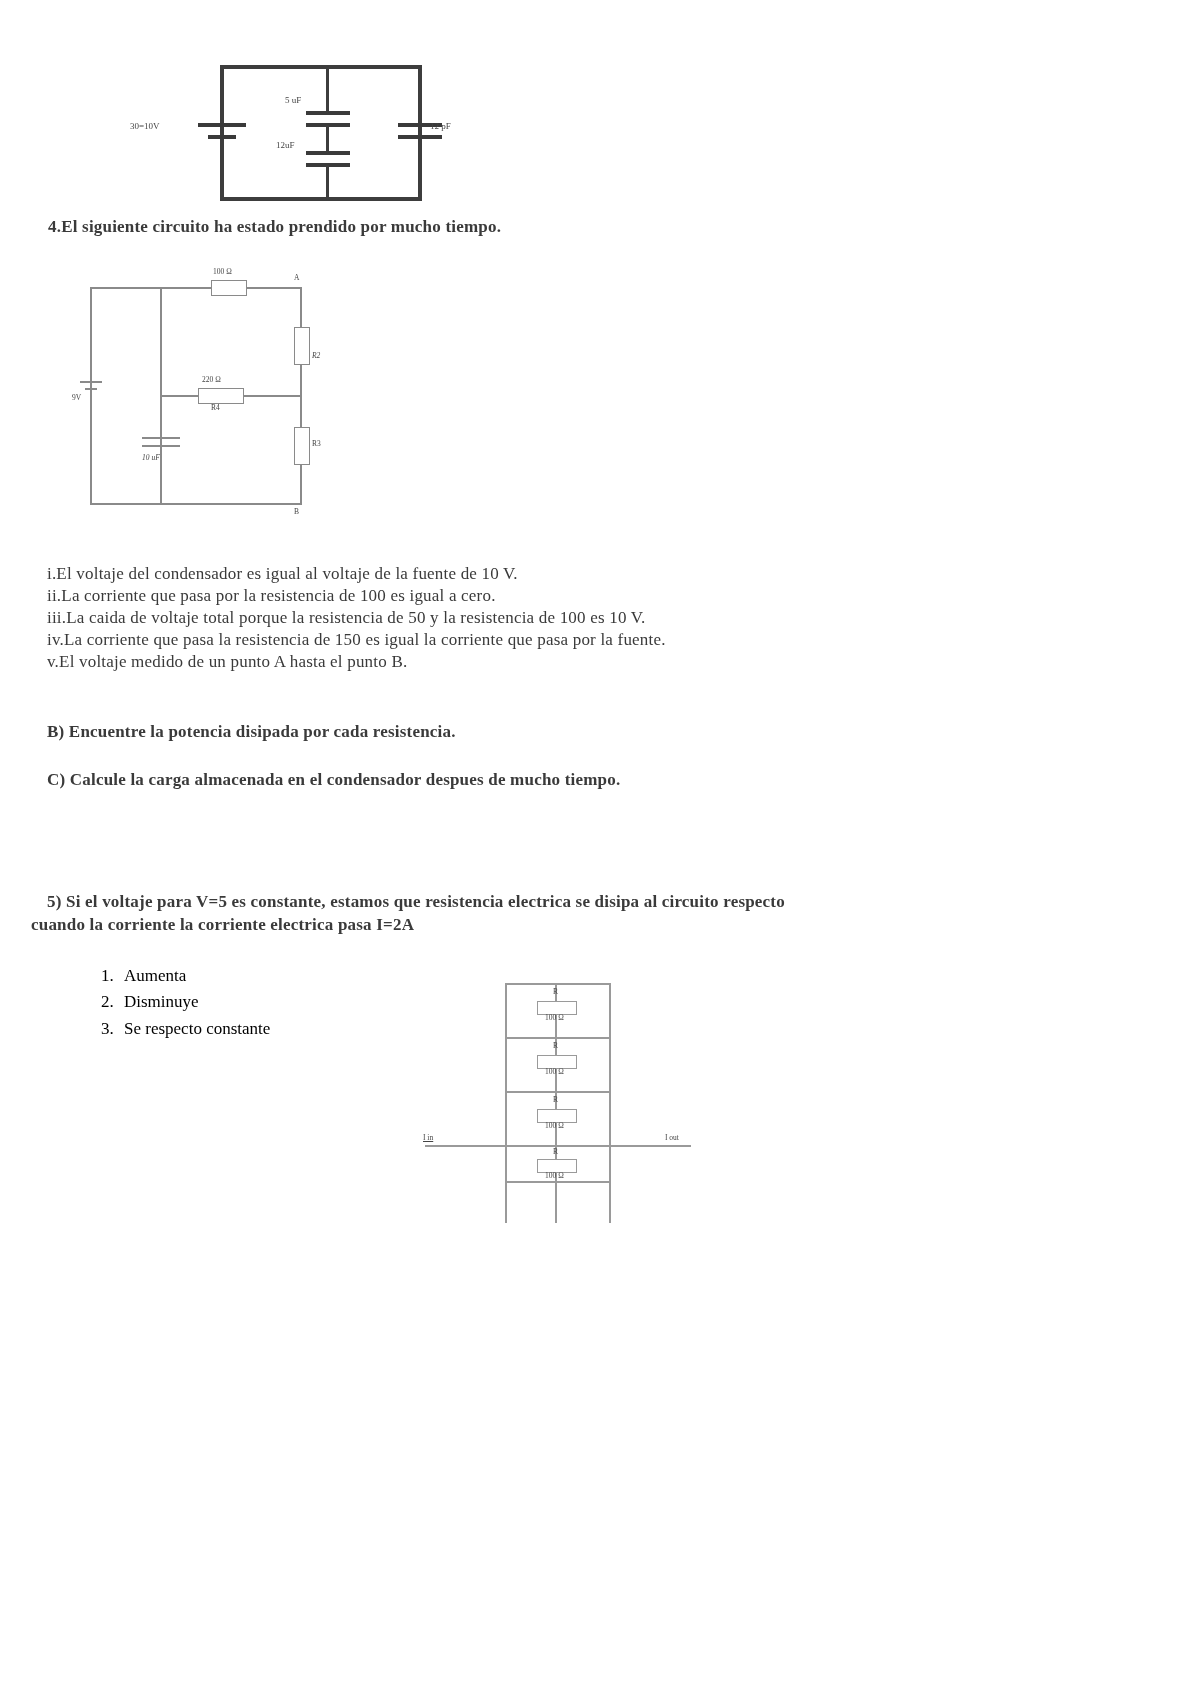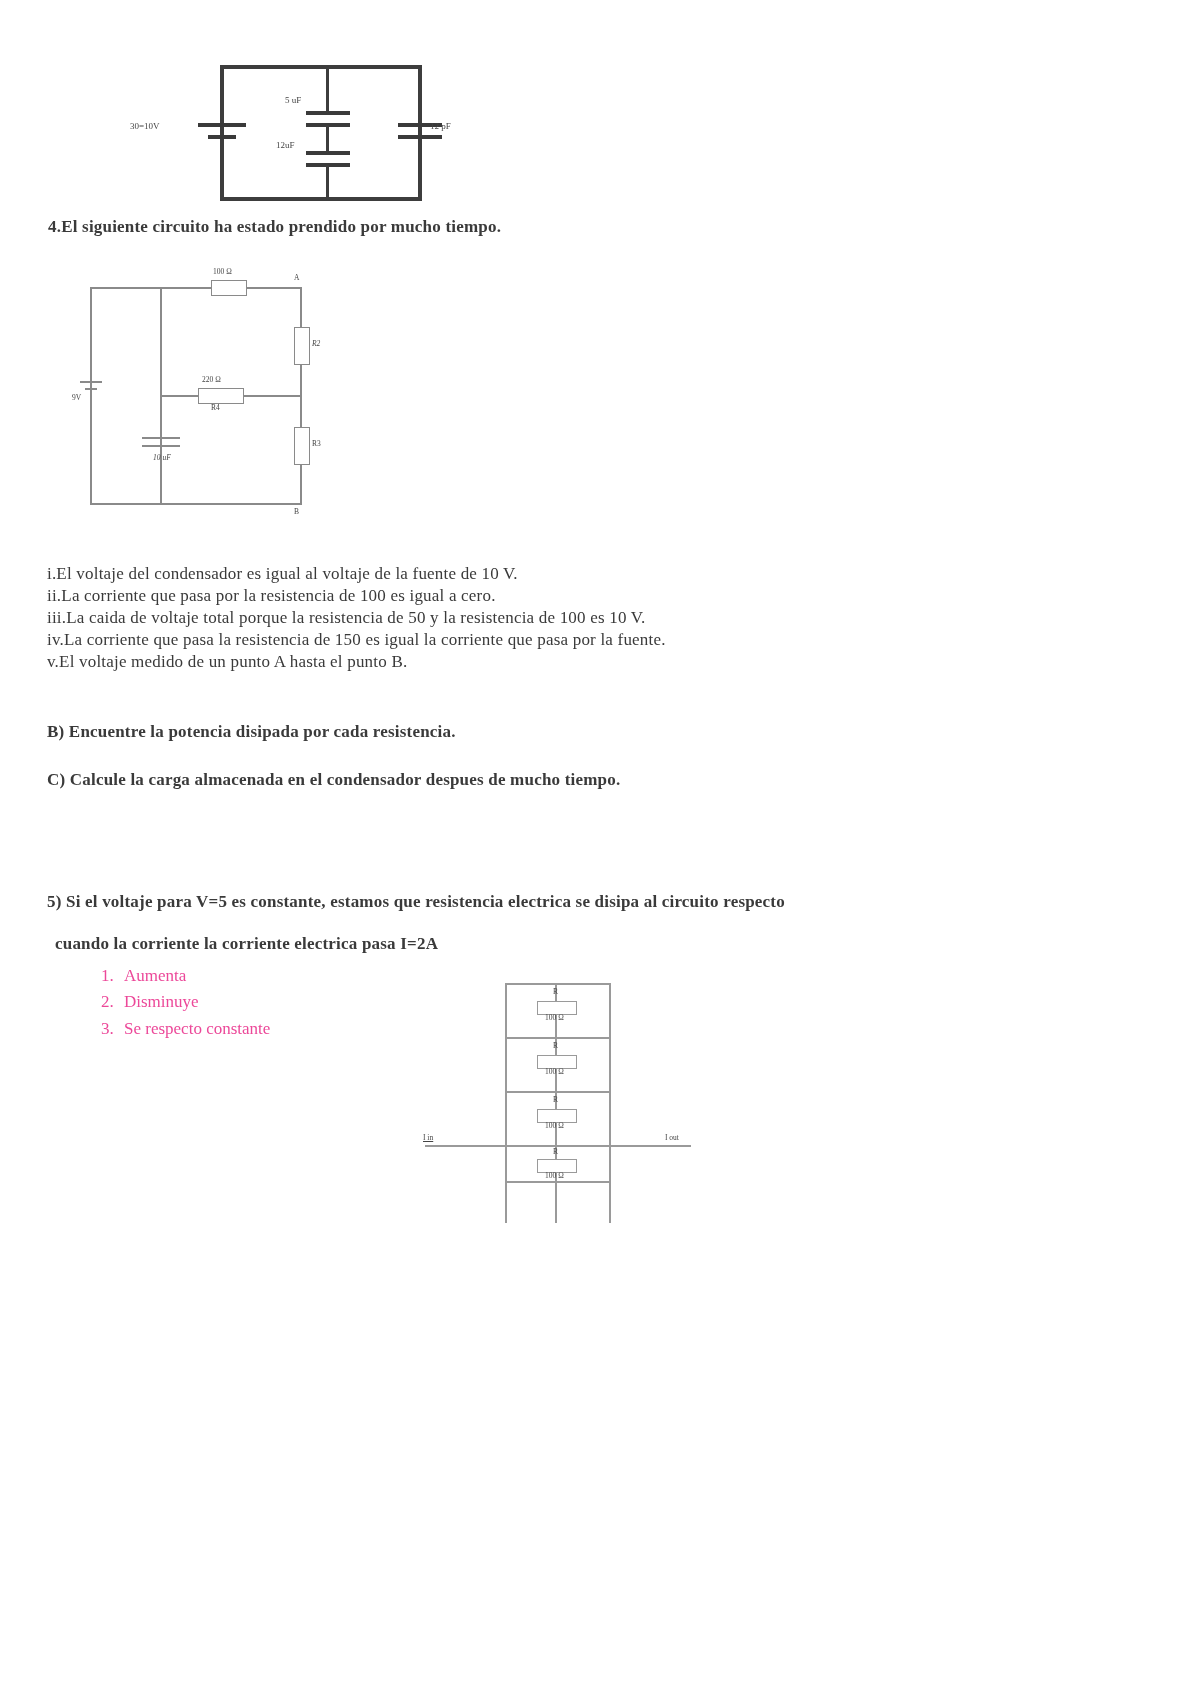--- a/index.html
+++ b/index.html
@@ -103,21 +103,21 @@
 
   ol.choices {
     position: absolute;
     left: 60px;
     top: 963px;
     margin: 0;
     padding-left: 58px;
     font-family: "Liberation Serif", serif;
     font-size: 17px;
     line-height: 1.55;
-    color: #ec4899;
+    color: #000000;
   }
   ol.choices li { padding-left: 6px; }
 </style>
 </head>
 <body>
 
 <div class="page">
 
   <div id="circuit-top" class="blurry-soft">
 
@@ -160,49 +160,49 @@
     <div class="wire" style="left:80px; top:120px; width:142px; height:2px;"></div>
 
     <div class="box" style="left:131px; top:5px; width:34px; height:14px;"></div>
     <div class="lbl vtiny blurry" style="left:133px; top:-8px;">100 Ω</div>
 
     <div class="box" style="left:118px; top:113px; width:44px; height:14px;"></div>
     <div class="lbl vtiny blurry" style="left:122px; top:100px;">220 Ω</div>
     <div class="lbl vtiny blurry" style="left:131px; top:128px;">R4</div>
 
     <div class="box" style="left:214px; top:52px; width:14px; height:36px;"></div>
-    <div class="lbl vtiny blurry" style="left:232px; top:64px;font-style:italic;">R2</div>
+    <div class="lbl vtiny blurry" style="left:232px; top:76px;font-style:italic;">R2</div>
     <div class="box" style="left:214px; top:152px; width:14px; height:36px;"></div>
     <div class="lbl vtiny blurry" style="left:232px; top:164px;">R3</div>
 
     <div class="plate" style="left:0px; top:106px; width:22px; height:2px;"></div>
     <div class="plate" style="left:5px; top:113px; width:12px; height:2px;"></div>
     <div class="lbl vtiny blurry" style="left:-8px; top:118px;">9V</div>
 
     <div class="plate" style="left:62px; top:162px; width:38px; height:2px;"></div>
     <div class="plate" style="left:62px; top:170px; width:38px; height:2px;"></div>
-    <div class="lbl vtiny blurry" style="left:73px; top:178px;font-style:italic;">10 uF</div>
+    <div class="lbl vtiny blurry" style="left:62px; top:178px;font-style:italic;">10 uF</div>
 
     <div class="lbl vtiny blurry" style="left:214px; top:-2px;">A</div>
     <div class="lbl vtiny blurry" style="left:214px; top:232px;">B</div>
   </div>
 
 
   <div class="para blurry" style="left:47px; top:562px; width:860px;">i.El voltaje del condensador es igual al voltaje de la fuente de 10 V.</div>
   <div class="para blurry" style="left:47px; top:584px; width:860px;">ii.La corriente que pasa por la resistencia de 100 es igual a cero.</div>
   <div class="para blurry" style="left:47px; top:606px; width:920px;">iii.La caida de voltaje total porque la resistencia de 50 y la resistencia de 100 es 10 V.</div>
   <div class="para blurry" style="left:47px; top:628px; width:920px;">iv.La corriente que pasa la resistencia de 150 es igual la corriente que pasa por la fuente.</div>
   <div class="para blurry" style="left:47px; top:650px; width:860px;">v.El voltaje medido de un punto A hasta el punto B.</div>
 
   <div class="para bold blurry" style="left:47px; top:720px; width:800px;">B) Encuentre la potencia disipada por cada resistencia.</div>
 
   <div class="para bold blurry" style="left:47px; top:768px; width:860px;">C) Calcule la carga almacenada en el condensador despues de mucho tiempo.</div>
 
   <div class="para bold blurry" style="left:47px; top:890px; width:1000px;">5) Si el voltaje para V=5 es constante, estamos que resistencia electrica se disipa al circuito respecto</div>
-  <div class="para bold blurry" style="left:55px; top:913px; width:1000px;margin-top:19px;">cuando la corriente la corriente electrica pasa I=2A</div>
+  <div class="para bold blurry" style="left:31px; top:913px; width:1000px;">cuando la corriente la corriente electrica pasa I=2A</div>
 
   <ol class="choices blurry">
     <li>Aumenta</li>
     <li>Disminuye</li>
     <li>Se respecto constante</li>
   </ol>
 
   <div id="circuit-bot" class="blurry-soft">
 
     <div class="wire" style="left:8px; top:8px; width:2px; height:240px;"></div>

